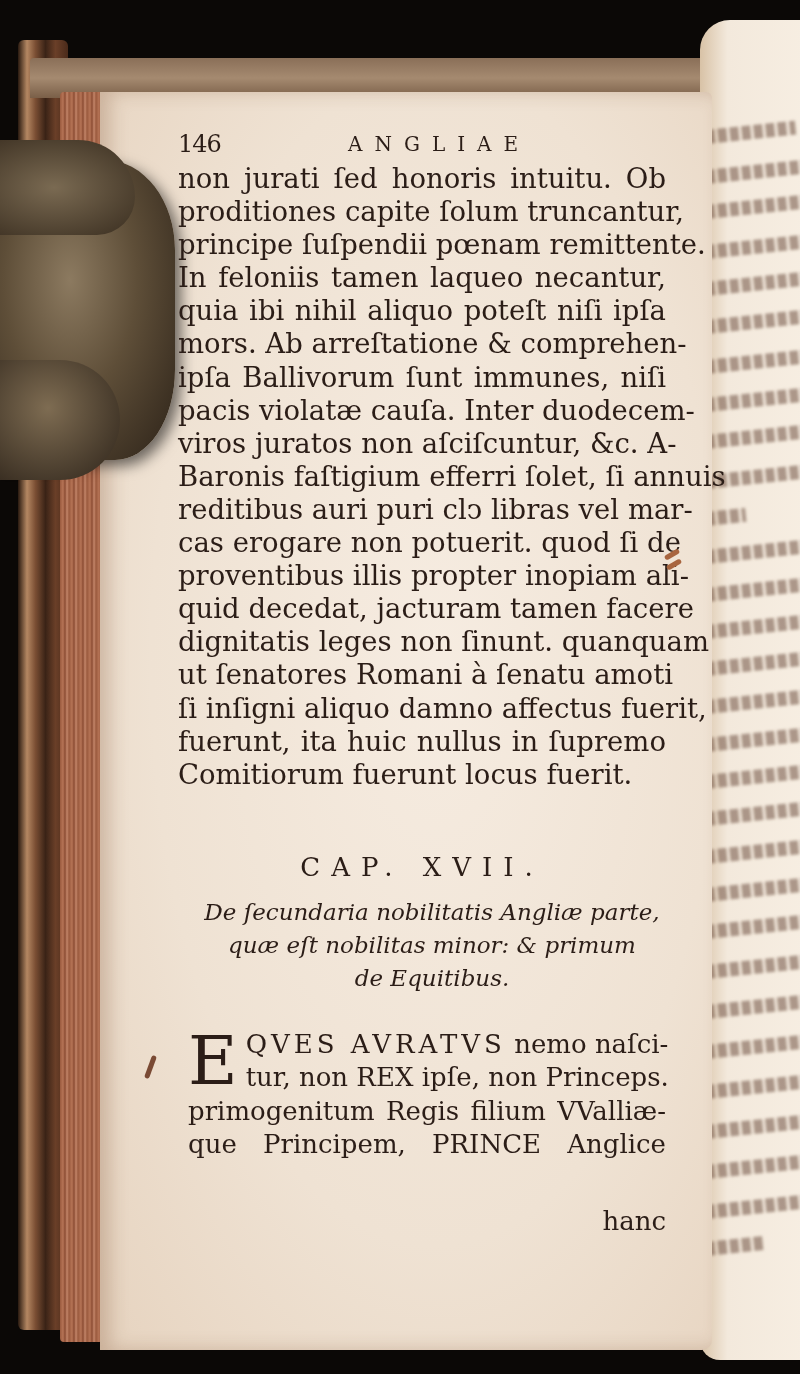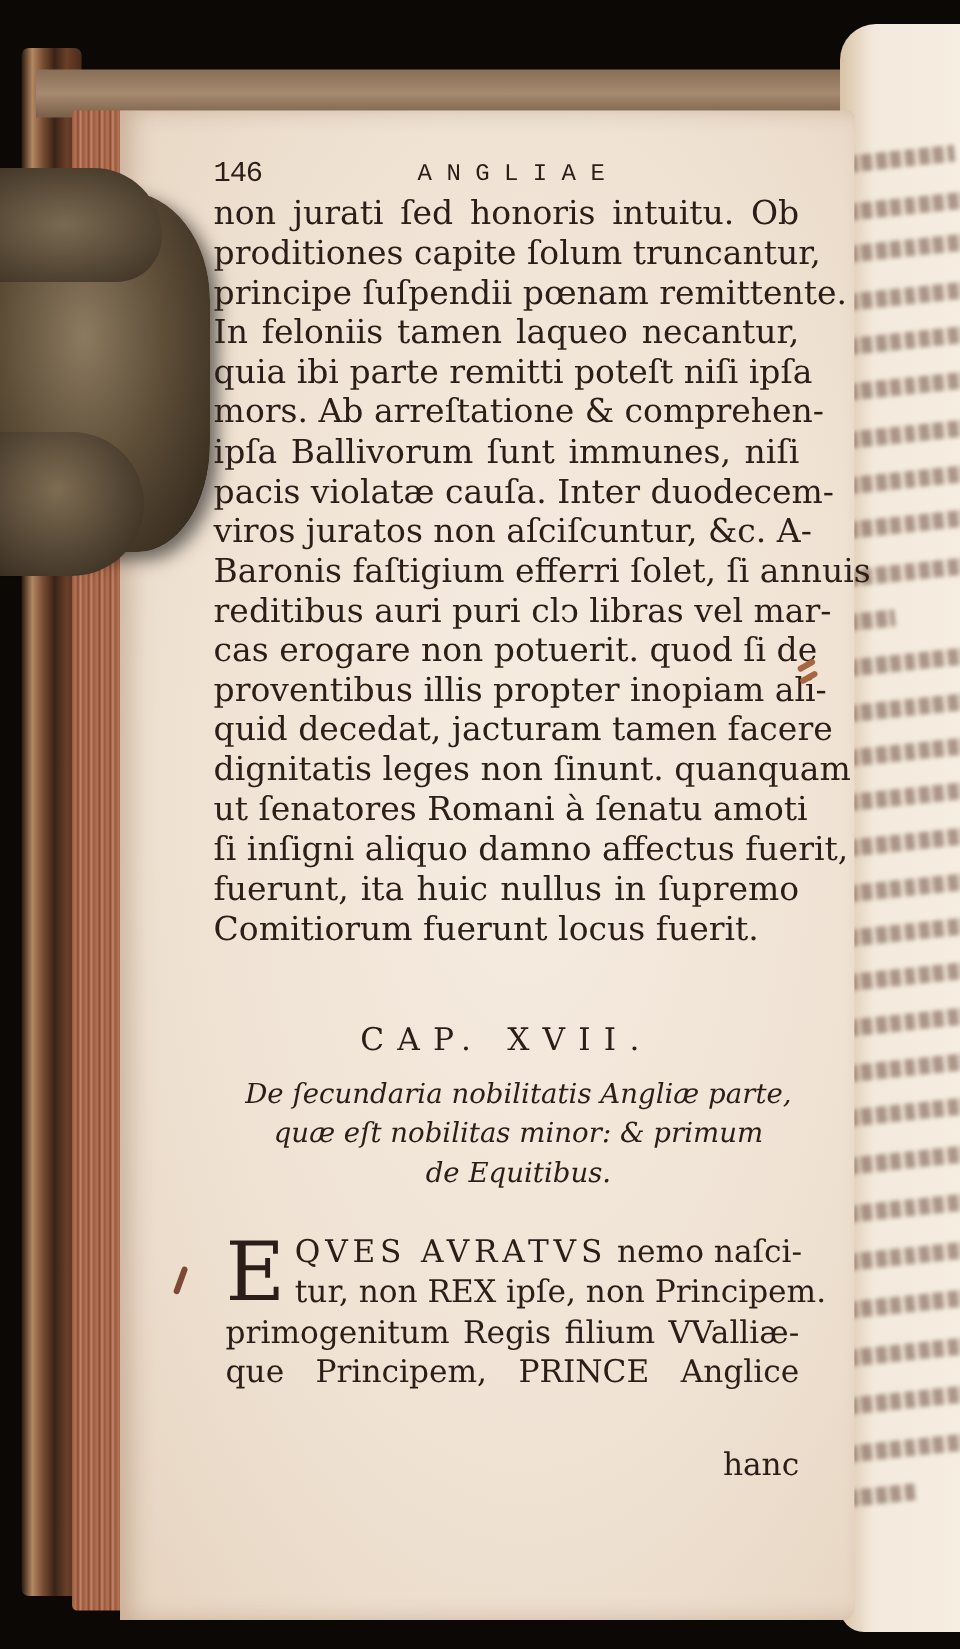--- a/index.html
+++ b/index.html
@@ -56,21 +56,21 @@
     background:repeating-linear-gradient(90deg,rgba(110,80,65,0.55) 0px,rgba(110,80,65,0.55) 9px,transparent 9px,transparent 12px);
     filter:blur(1.8px);
     transform:rotate(-6deg);
     transform-origin:left center;
   }
   .text-block {
     position:absolute; left:178px; top:128px; width:488px;
     color:#2b1d17;
     font-size:27.5px; line-height:33.1px;
   }
-  .running-head { display:flex; height:34px; align-items:flex-end;font-family:Liberation Mono, monospace; }
+  .running-head { display:flex; height:34px; align-items:flex-start; }
   .page-number { width:170px; font-size:24px; letter-spacing:-1px; }
   .running-title { font-size:20px; letter-spacing:12px; }
   .line { display:block; text-align:justify; text-align-last:justify; white-space:nowrap; }
   .line.last { text-align-last:left; }
   .smallcaps { font-variant:small-caps; letter-spacing:4px; }
   .chapter-heading {
     position:absolute; left:178px; top:852px; width:488px; text-align:center;
     font-size:26px; letter-spacing:11px; color:#2b1d17;
   }
   .chapter-subtitle {
@@ -133,21 +133,21 @@
 
 <div class="text-block">
   <div class="running-head">
     <span class="page-number">146</span>
     <span class="running-title">ANGLIAE</span>
   </div>
   <span class="line">non jurati ſed honoris intuitu. Ob</span>
   <span class="line">proditiones capite ſolum truncantur,</span>
   <span class="line">principe ſuſpendii pœnam remittente.</span>
   <span class="line">In feloniis tamen laqueo necantur,</span>
-  <span class="line">quia ibi parte remitti poteſt niſi ipſa</span>
+  <span class="line">quia ibi nihil aliquo poteſt niſi ipſa</span>
   <span class="line">mors. Ab arreſtatione &amp; comprehen-</span>
   <span class="line">ipſa Ballivorum ſunt immunes, niſi</span>
   <span class="line">pacis violatæ cauſa. Inter duodecem-</span>
   <span class="line">viros juratos non aſciſcuntur, &amp;c. A-</span>
   <span class="line">Baronis faſtigium efferri ſolet, ſi annuis</span>
   <span class="line">reditibus auri puri clↄ libras vel mar-</span>
   <span class="line">cas erogare non potuerit. quod ſi de</span>
   <span class="line">proventibus illis propter inopiam ali-</span>
   <span class="line">quid decedat, jacturam tamen facere</span>
   <span class="line">dignitatis leges non ſinunt. quanquam</span>
@@ -161,21 +161,21 @@
 
 <div class="chapter-subtitle">
   <div>De ſecundaria nobilitatis Angliæ parte,</div>
   <div>quæ eſt nobilitas minor: &amp; primum</div>
   <div>de Equitibus.</div>
 </div>
 
 <div class="section-block">
   <span class="dropcap">E</span>
   <span class="line"><span class="smallcaps">QVES AVRATVS</span> <span>nemo naſci-</span></span>
-  <span class="line">tur, non REX ipſe, non Principem.</span>
+  <span class="line">tur, non REX ipſe, non Princeps.</span>
   <span class="line" style="clear:left;">primogenitum Regis filium VValliæ-</span>
   <span class="line">que Principem, PRINCE Anglice</span>
   <span class="right-align">hanc</span>
 </div>
 
 <div class="mark" style="left:664px;top:552px;width:16px;height:5px;transform:rotate(-30deg);"></div>
 <div class="mark" style="left:666px;top:562px;width:16px;height:5px;transform:rotate(-30deg);"></div>
 <div class="mark" style="left:148px;top:1055px;width:5px;height:24px;transform:rotate(20deg);background:#7a4a34;"></div>
 
 </body></html>

